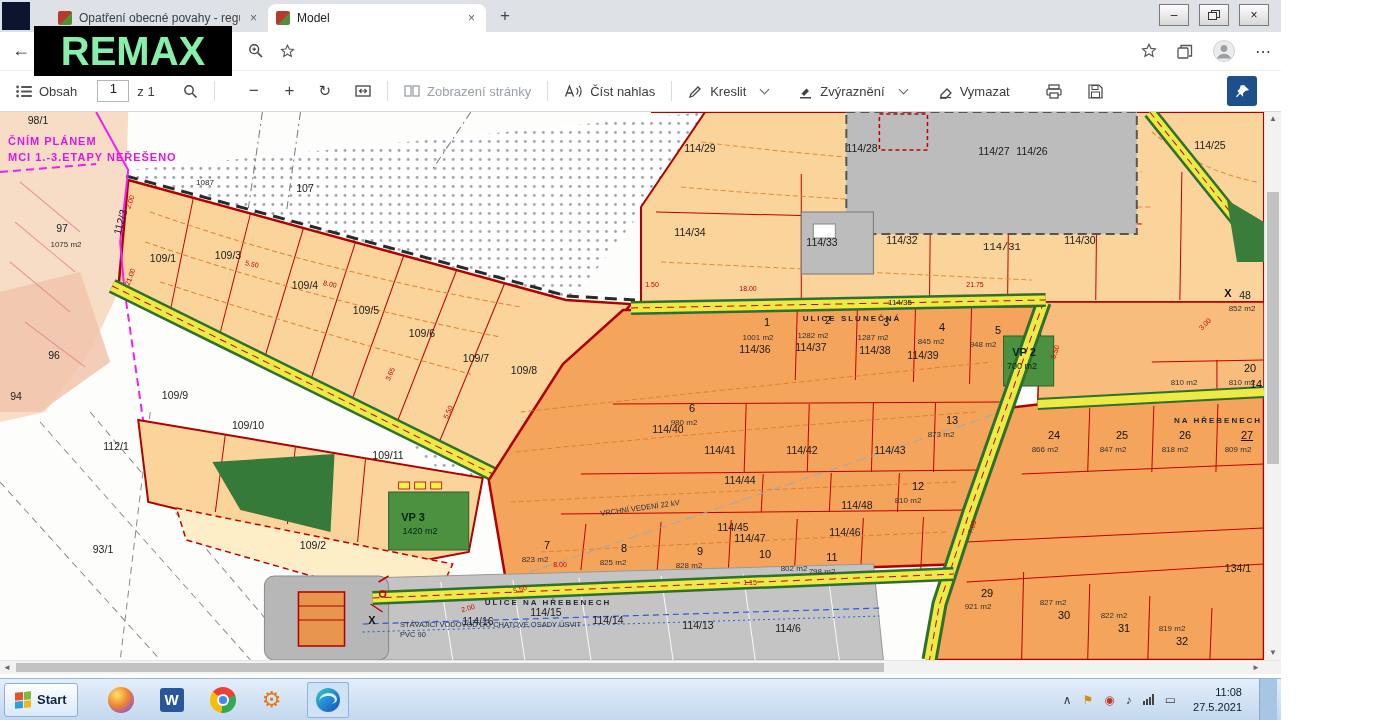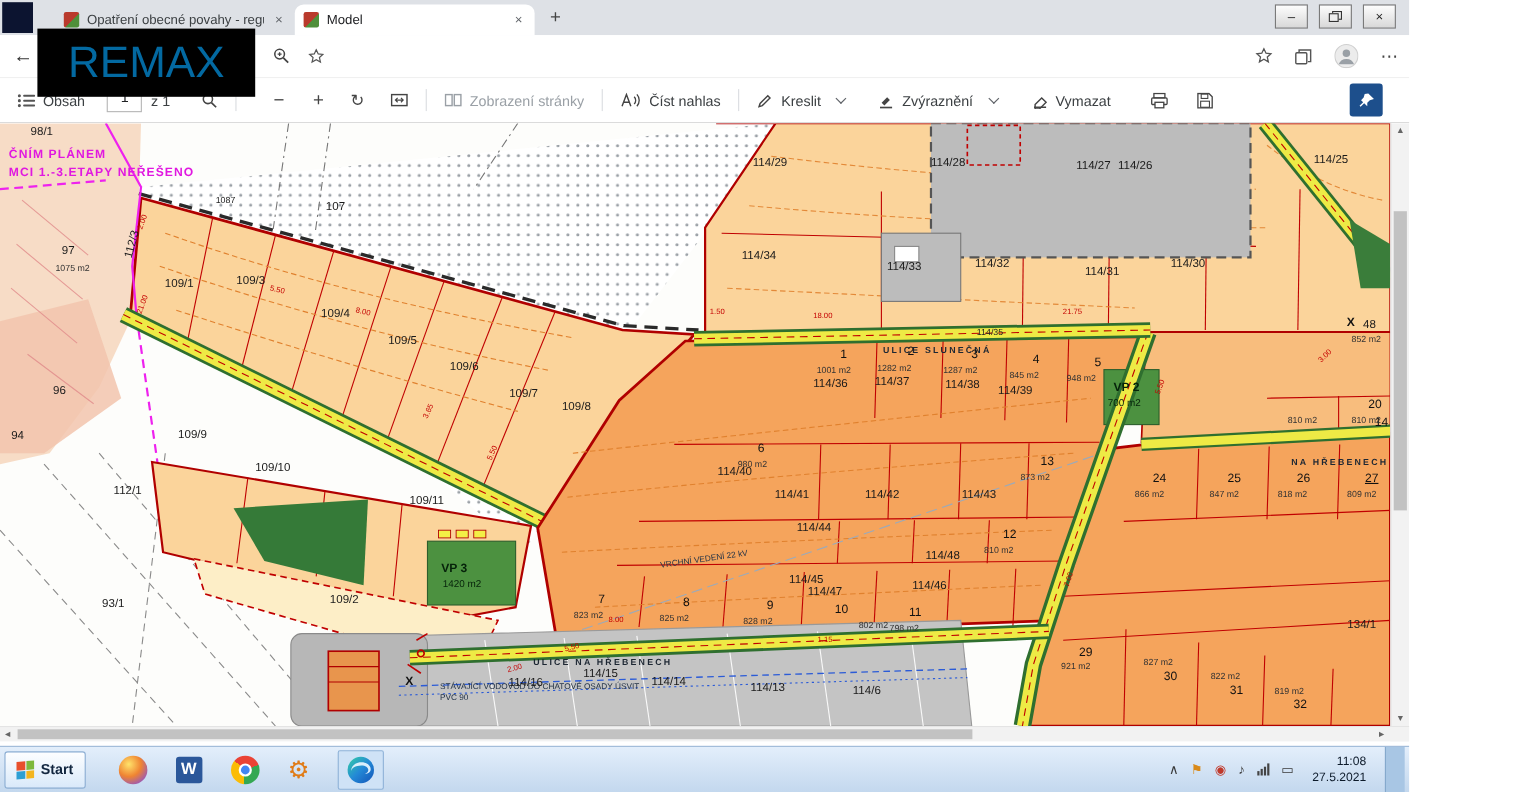--- a/index.html
+++ b/index.html
@@ -16,21 +16,21 @@
   .tab-close{flex:none;font-size:12px;color:#5f6368;padding:0 3px;cursor:default;}
   .newtab{width:26px;height:26px;line-height:25px;text-align:center;font-size:17px;color:#444;margin:0 0 3px 6px;}
   .wincontrols{position:absolute;right:12px;top:4px;display:flex;gap:10px;}
   .wc{width:30px;height:22px;border:1px solid #7a7a7a;background:linear-gradient(#fdfdfd,#d8d8d8);display:flex;align-items:center;justify-content:center;font-size:12px;color:#222;box-sizing:border-box;}
   .rsq{position:relative;width:12px;height:10px;}
   .rsq:before{content:"";position:absolute;right:0;top:0;width:7px;height:6px;border:1px solid #333;}
   .rsq:after{content:"";position:absolute;left:0;bottom:0;width:7px;height:6px;border:1px solid #333;background:#eee;}
   
   .addrbar{height:38px;background:#fff;position:relative;border-bottom:1px solid #f0f0f0;}
   .backarrow{position:absolute;left:12px;top:8px;font-size:18px;color:#333;}
-  .remax{position:absolute;left:34px;top:-6px;width:198px;height:62px;background:#000;color:#0369a1;font-weight:400;font-size:40px;letter-spacing:0px;display:flex;align-items:center;justify-content:center;z-index:6;}
+  .remax{position:absolute;left:34px;top:-6px;width:198px;height:50px;background:#000;color:#86efac;font-weight:700;font-size:40px;letter-spacing:0px;display:flex;align-items:center;justify-content:center;z-index:6;}
   .urlbox{position:absolute;left:238px;right:185px;top:5px;bottom:5px;display:flex;align-items:center;}
   .url{white-space:nowrap;overflow:hidden;flex:1;font-size:14px;color:#202124;}
   .urlicons{display:flex;gap:16px;margin-left:10px;align-items:center;}
   .addricons{position:absolute;right:10px;top:0;height:38px;display:flex;gap:20px;align-items:center;}
   .iconbtn{display:flex;align-items:center;justify-content:center;}
   .ellips{font-size:16px;color:#444;}
   
   .pdfbar{height:41px;border-bottom:1px solid #d8d8d8;background:#fff;display:flex;align-items:center;font-size:13px;color:#3c4043;padding-left:16px;box-sizing:border-box;}
   .tbtn{display:flex;align-items:center;gap:7px;white-space:nowrap;}
   .sep{width:1px;height:20px;background:#dadce0;margin:0 16px;flex:none;}
@@ -468,21 +468,21 @@
         <span class="ml vp" style="left: 413px; top: 405px;">VP 3</span>
         <span class="ml vps" style="left: 420px; top: 419px;">1420 m2</span>
         <span class="ml p" style="left: 700px; top: 36px;">114/29</span>
         <span class="ml p" style="left: 862px; top: 36px;">114/28</span>
         <span class="ml p" style="left: 954px; top: 39px; margin-left: 40px;">114/27</span>
         <span class="ml p" style="left: 1032px; top: 39px;">114/26</span>
         <span class="ml p" style="left: 1210px; top: 33px;">114/25</span>
         <span class="ml p" style="left: 690px; top: 120px;">114/34</span>
         <span class="ml p" style="left: 822px; top: 130px;">114/33</span>
         <span class="ml p" style="left: 902px; top: 128px;">114/32</span>
-        <span class="ml p" style="left: 1002px; top: 135px;">114/31</span>
+        <span class="ml p" style="left: 1002px; top: 135px; font-family: Liberation Mono, monospace;">114/31</span>
         <span class="ml p" style="left: 1080px; top: 128px;">114/30</span>
         <span class="ml p" style="left: 1245px; top: 183px;">48</span>
         <span class="ml s" style="left: 1242px; top: 196px;">852 m2</span>
         <span class="ml xm" style="left: 1228px; top: 181px;">X</span>
         <span class="ml road" style="left: 852px; top: 182px;">ULICE SLUNEČNÁ</span>
         <span class="ml tiny" style="left: 900px; top: 190px;">114/35</span>
         <span class="ml num" style="left: 767px; top: 210px;">1</span>
         <span class="ml s" style="left: 758px; top: 225px;">1001 m2</span>
         <span class="ml p" style="left: 755px; top: 237px;">114/36</span>
         <span class="ml num" style="left: 828px; top: 208px;">2</span>

